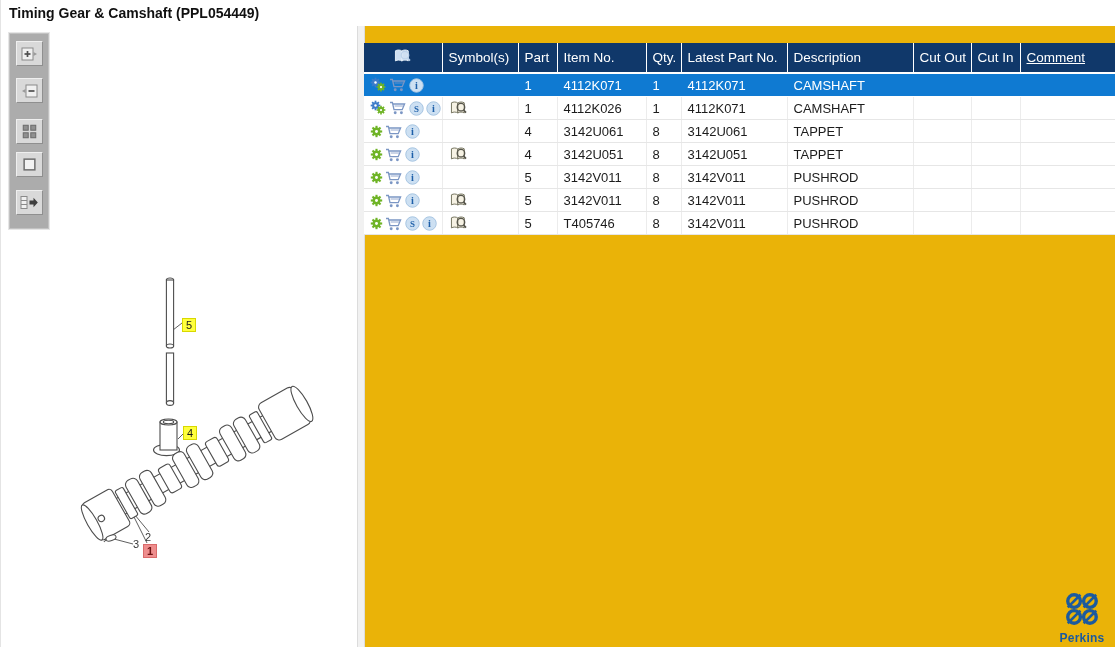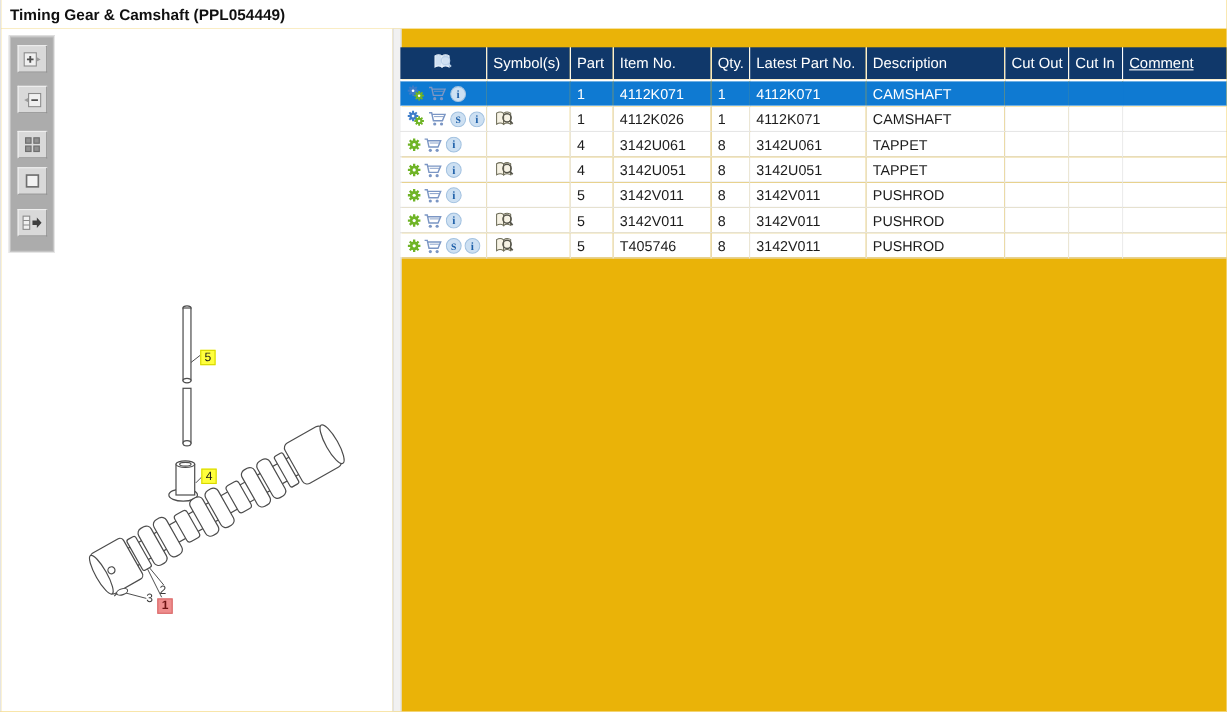--- a/index.html
+++ b/index.html
@@ -439,14 +439,31 @@
           <td>8</td>
           <td>3142V011</td>
           <td>PUSHROD</td>
           <td></td>
           <td></td>
           <td></td>
         </tr>
       </tbody>
     </table>
 
+  <div class="logo">
+    <svg width="38" height="38" viewBox="0 0 36 36">
+      <g stroke="#1b5a9e" fill="none">
+        <circle cx="10.5" cy="10.5" r="6" stroke-width="3.2"></circle>
+        <circle cx="25.5" cy="10.5" r="6" stroke-width="3.2"></circle>
+        <circle cx="10.5" cy="25.5" r="6" stroke-width="3.2"></circle>
+        <circle cx="25.5" cy="25.5" r="6" stroke-width="3.2"></circle>
+        <g stroke-width="2.4">
+          <line x1="4.5" y1="16.5" x2="16.5" y2="4.5"></line>
+          <line x1="19.5" y1="16.5" x2="31.5" y2="4.5"></line>
+          <line x1="4.5" y1="31.5" x2="16.5" y2="19.5"></line>
+          <line x1="19.5" y1="31.5" x2="31.5" y2="19.5"></line>
+        </g>
+      </g>
+    </svg>
+    <div class="logo-text">Perkins</div>
+  </div>
 
 </div>
 
 </body></html>

